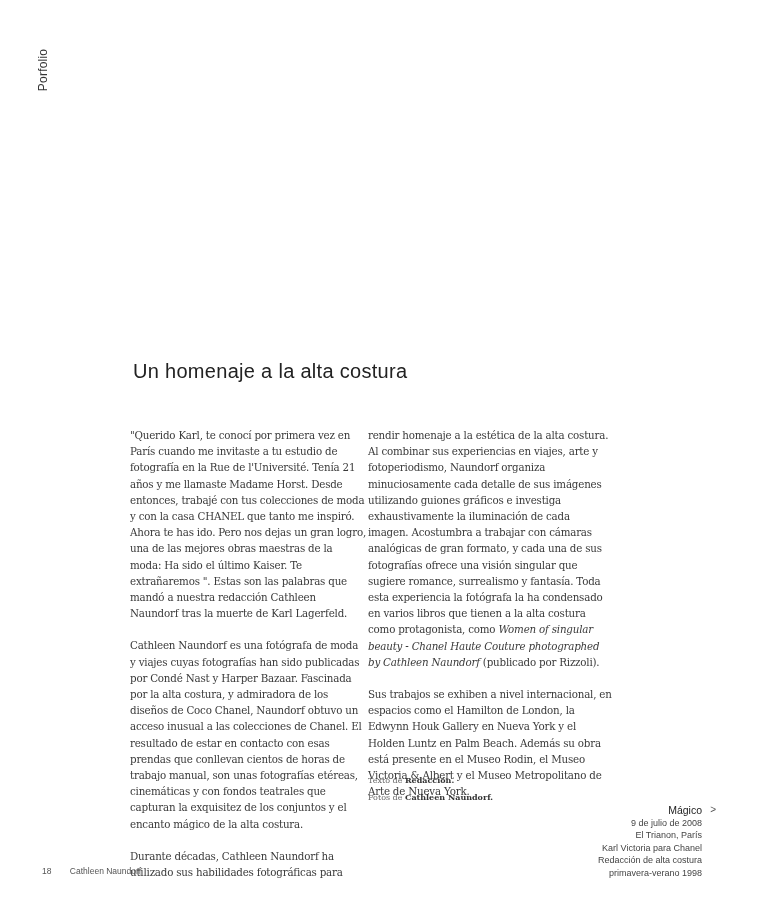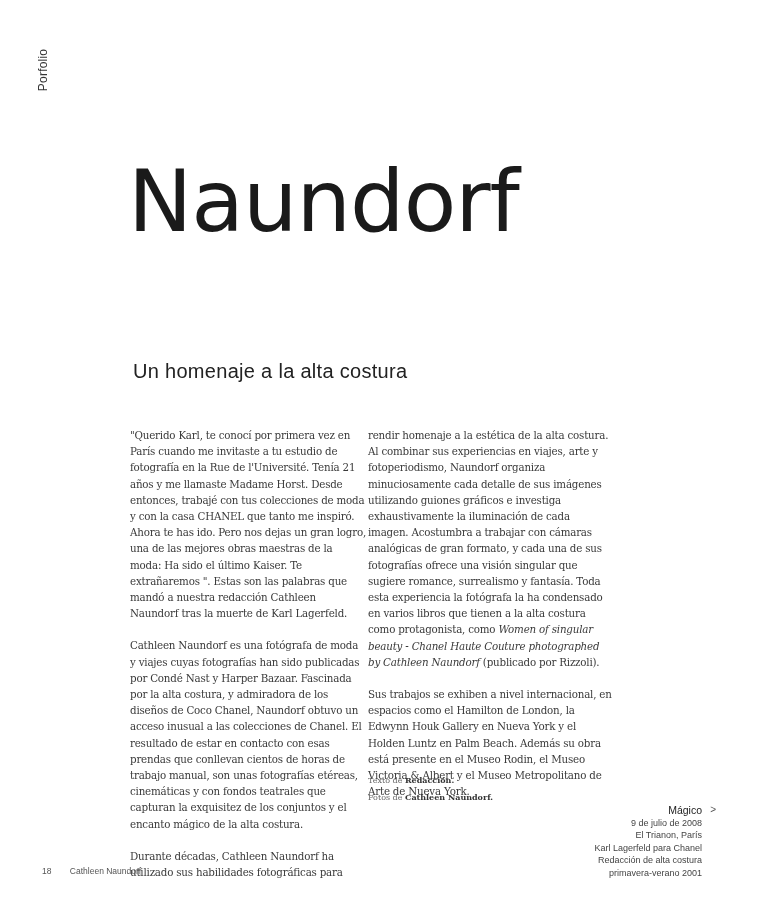--- a/index.html
+++ b/index.html
@@ -51,21 +51,20 @@
   .footer .pg { margin-right: 16px; margin-top: 23px; }
 </style>
 </head>
 <body>
 
 <div class="section-tag">
   <span>Porfolio</span>
 </div>
 
 <h1 class="title">
-  <span class="line">Naundorf</span>
 </h1>
 
 <h2 class="subtitle">Un homenaje a la alta costura</h2>
 
 <div class="col col-left">
   <p>"Querido Karl, te conocí por primera vez en París cuando me invitaste a tu estudio de fotografía en la Rue de l'Université. Tenía 21 años y me llamaste Madame Horst. Desde entonces, trabajé con tus colecciones de moda y con la casa CHANEL que tanto me inspiró. Ahora te has ido. Pero nos dejas un gran logro, una de las mejores obras maestras de la moda: Ha sido el último Kaiser. Te extrañaremos ". Estas son las palabras que mandó a nuestra redacción Cathleen Naundorf tras la muerte de Karl Lagerfeld.</p>
   <p>Cathleen Naundorf es una fotógrafa de moda y viajes cuyas fotografías han sido publicadas por Condé Nast y Harper Bazaar. Fascinada por la alta costura, y admiradora de los diseños de Coco Chanel, Naundorf obtuvo un acceso inusual a las colecciones de Chanel. El resultado de estar en contacto con esas prendas que conllevan cientos de horas de trabajo manual, son unas fotografías etéreas, cinemáticas y con fondos teatrales que capturan la exquisitez de los conjuntos y el encanto mágico de la alta costura.</p>
   <p>Durante décadas, Cathleen Naundorf ha utilizado sus habilidades fotográficas para</p>
 </div>
 
@@ -77,21 +76,21 @@
 <div class="credits">
   <div><span>Texto de </span><b>Redacción.</b></div>
   <div><span>Fotos de </span><b>Cathleen Naundorf.</b></div>
 </div>
 
 <div class="caption">
   <div class="cap-title">Mágico</div>
   <span class="arrow">&gt;</span>
   <div>9 de julio de 2008</div>
   <div>El Trianon, París</div>
-  <div>Karl Lagerfeld para Chanel</div>
+  <div>Karl Victoria para Chanel</div>
   <div>Redacción de alta costura</div>
-  <div>primavera-verano 2001</div>
+  <div>primavera-verano 1998</div>
 </div>
 
 <div class="footer">
   <span class="pg">18</span>
   <span>Cathleen Naundorf</span>
 </div>
 
 </body></html>

